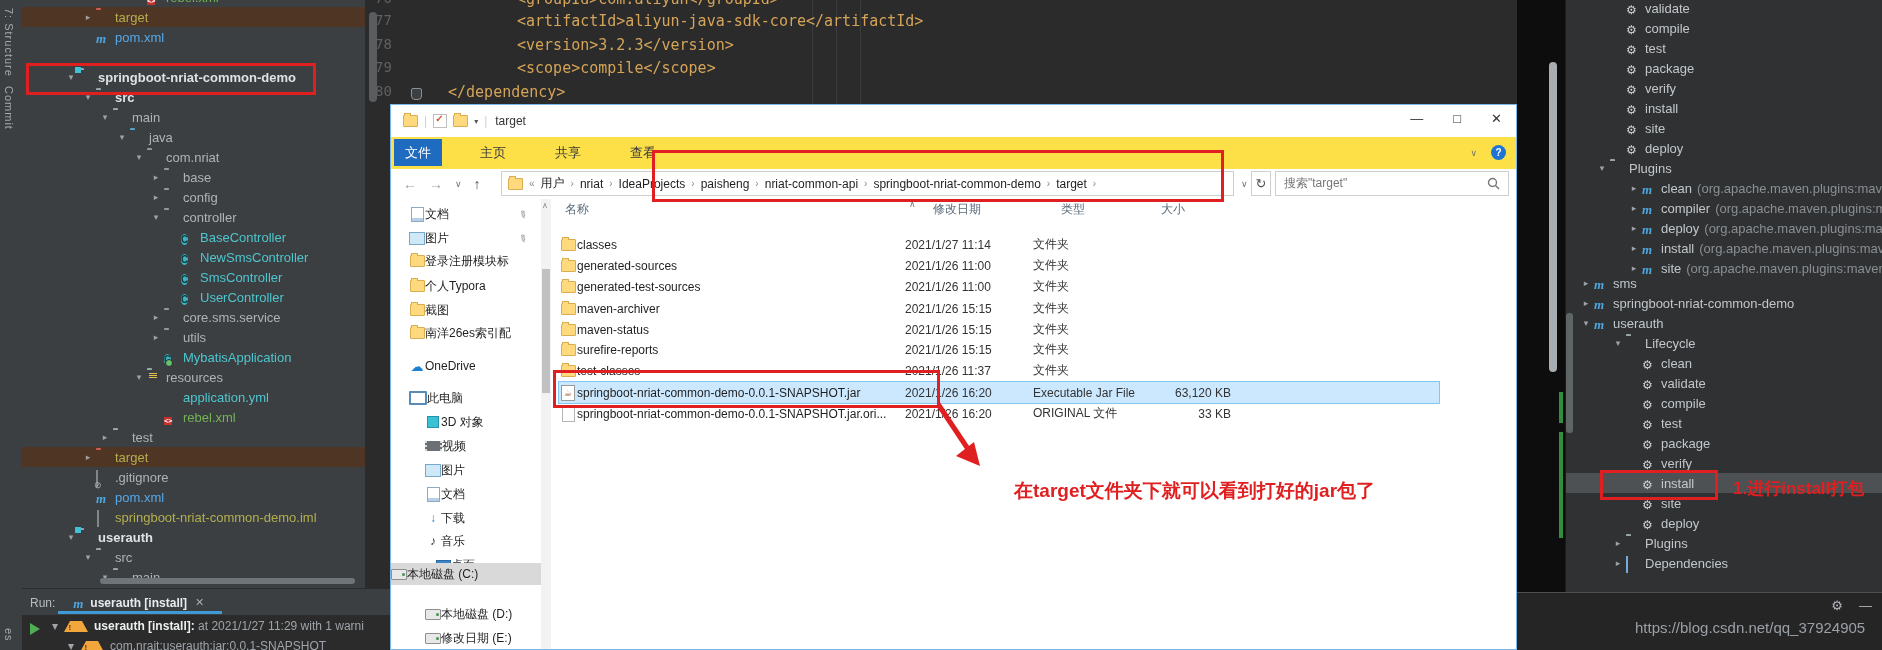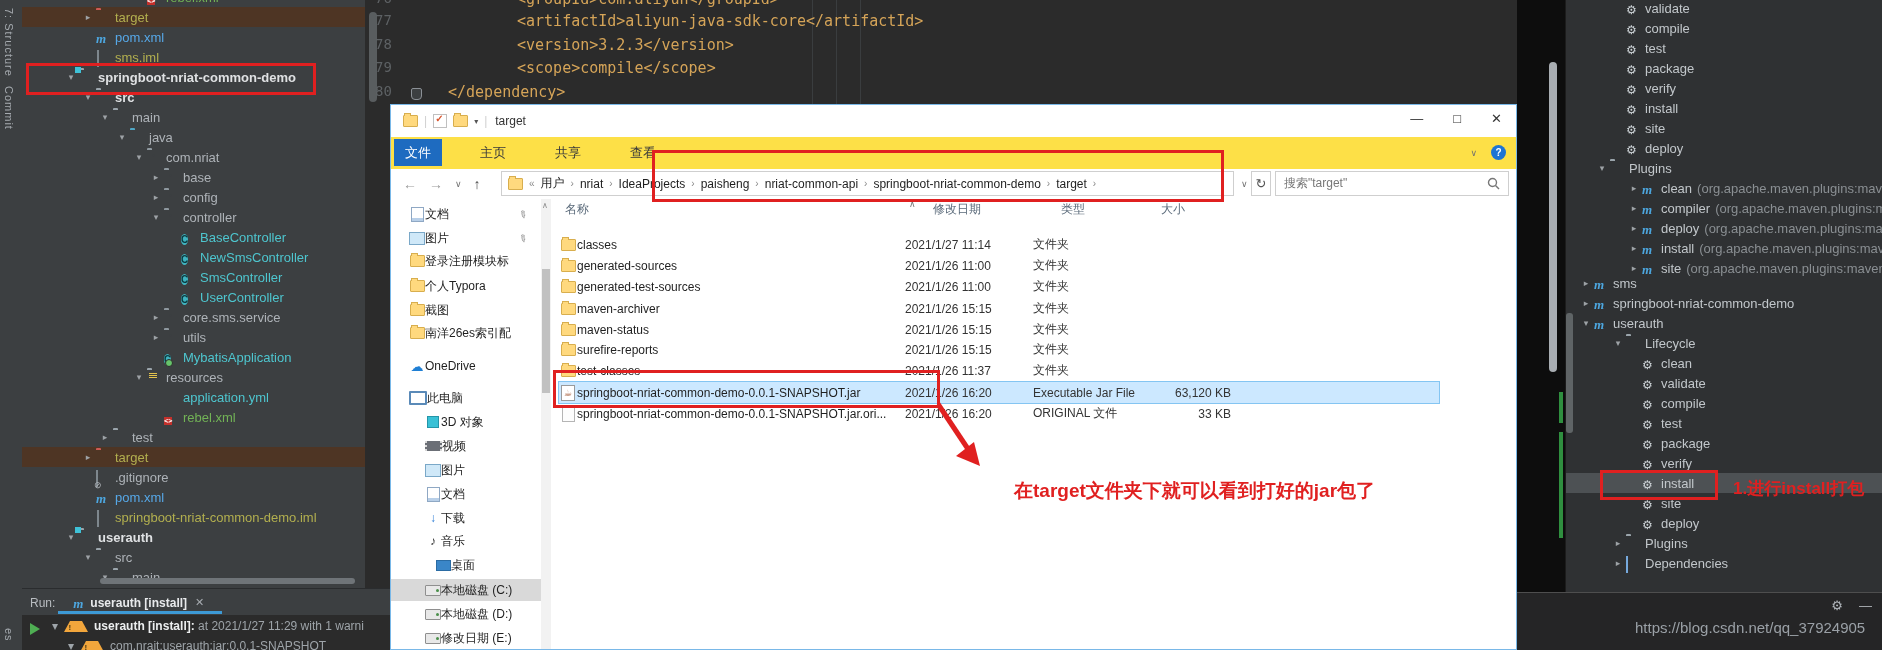--- a/index.html
+++ b/index.html
@@ -166,25 +166,20 @@
       </div>
       <div class="trow sel" style="top: 7px; padding-left: 60px;">
         <span class="arr">▸</span>
         <span class="tico"><span class="fold f-red"></span></span>
         <span class="lbl c-olive">target</span>
       </div>
       <div class="trow" style="top: 27px; padding-left: 60px;">
         <span class="arr"></span>
         <span class="tico"><span class="ic-m">m</span></span>
         <span class="lbl c-blue">pom.xml</span>
-      </div>
-      <div class="trow" style="top: 47px; padding-left: 60px;">
-        <span class="arr"></span>
-        <span class="tico"><span class="ic-file"></span></span>
-        <span class="lbl c-olive">sms.iml</span>
       </div>
       <div class="trow" style="top: 67px; padding-left: 43px;">
         <span class="arr">▾</span>
         <span class="tico"><span class="fold f-mod"></span></span>
         <span class="lbl c-white" style="font-weight: bold;">springboot-nriat-common-demo</span>
       </div>
       <div class="trow" style="top: 87px; padding-left: 60px;">
         <span class="arr">▾</span>
         <span class="tico"><span class="fold f-gray"></span></span>
         <span class="lbl c-white" style="font-weight: bold;">src</span>
@@ -506,21 +501,21 @@
               <span class="ic-note">♪</span>
             </span>
             <span>音乐</span>
           </div>
           <div class="srow" style="top: 355px; padding-left: 44px;">
             <span class="sico">
               <span class="ic-desk"></span>
             </span>
             <span>桌面</span>
           </div>
-          <div class="srow sel" style="top: 380px; padding-left: 34px;">
+          <div class="srow sel" style="top: 364px; ">
             <span class="sico">
               <span class="ic-disk"></span>
             </span>
             <span>本地磁盘 (C:)</span>
           </div>
           <div class="srow" style="top: 404px; padding-left: 34px;">
             <span class="sico">
               <span class="ic-disk"></span>
             </span>
             <span>本地磁盘 (D:)</span>

